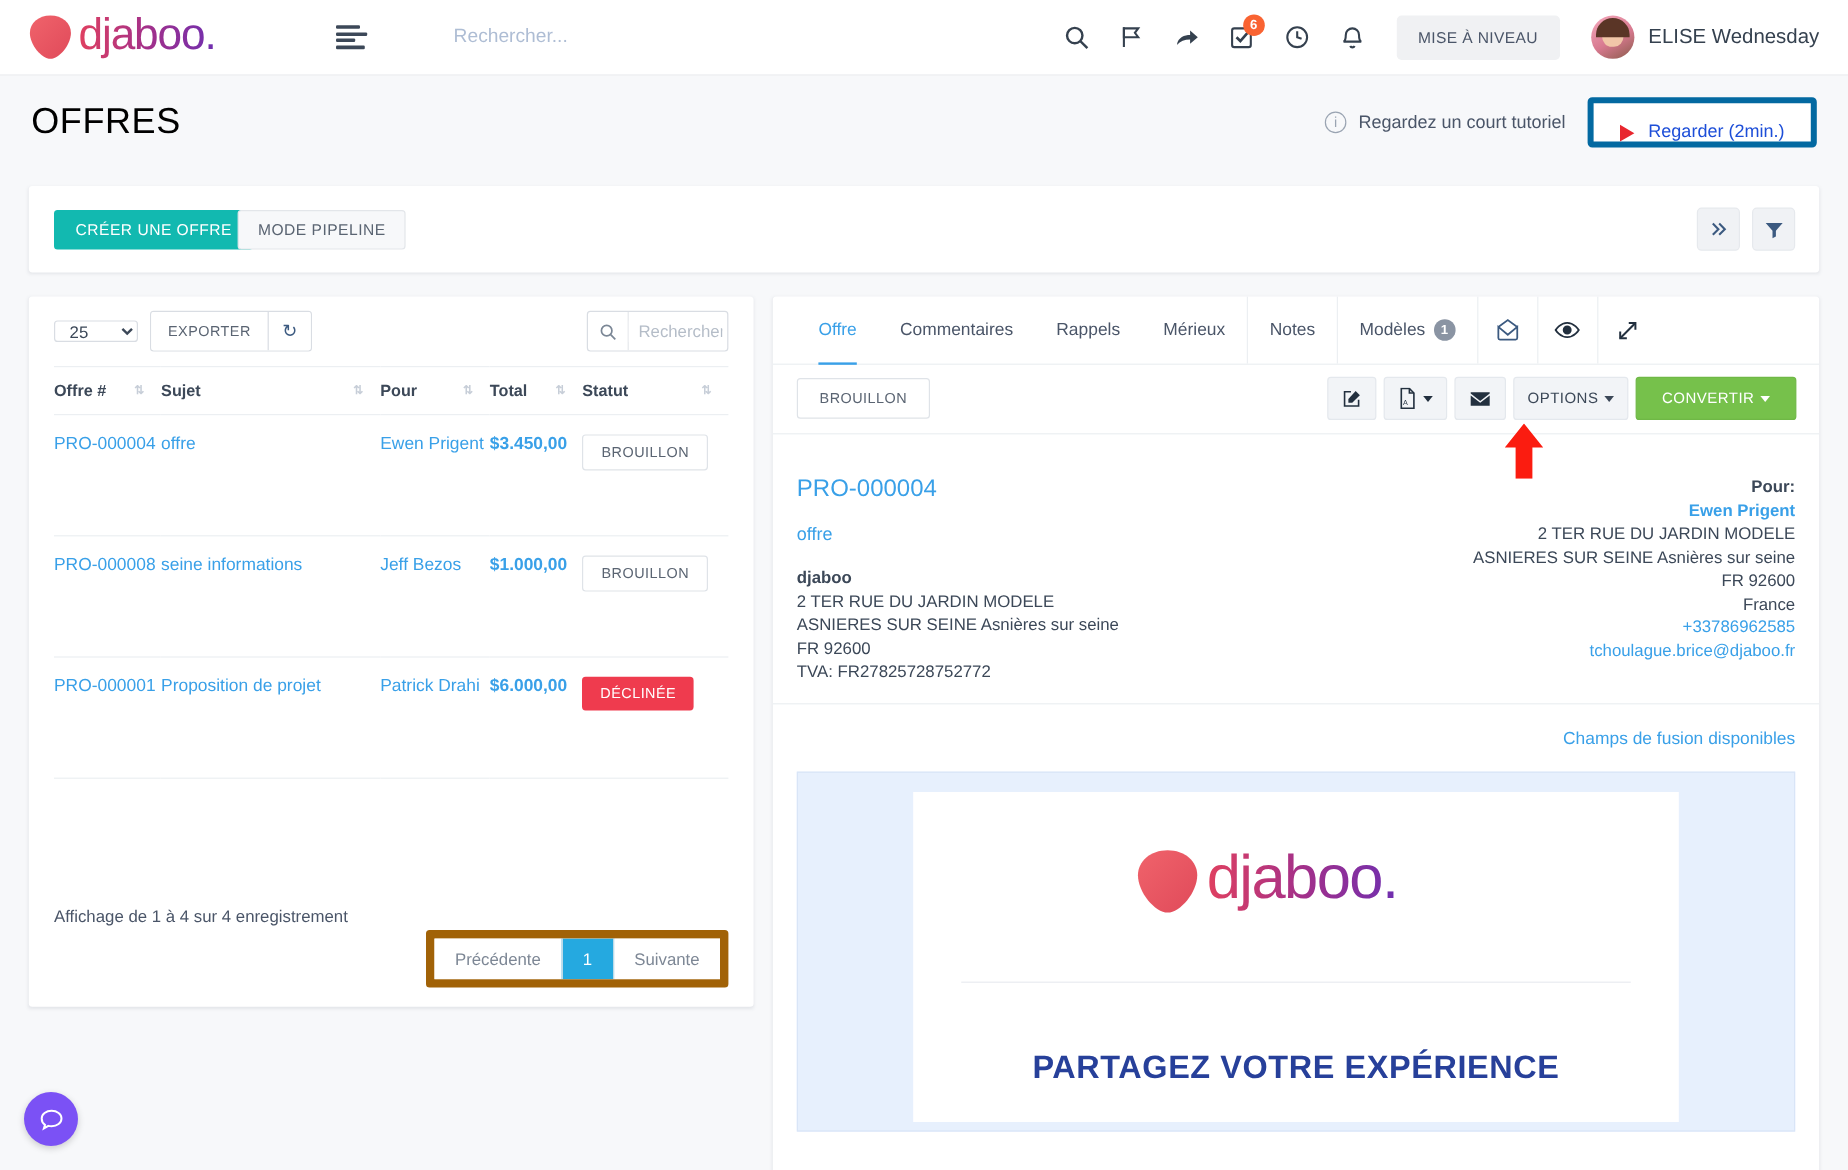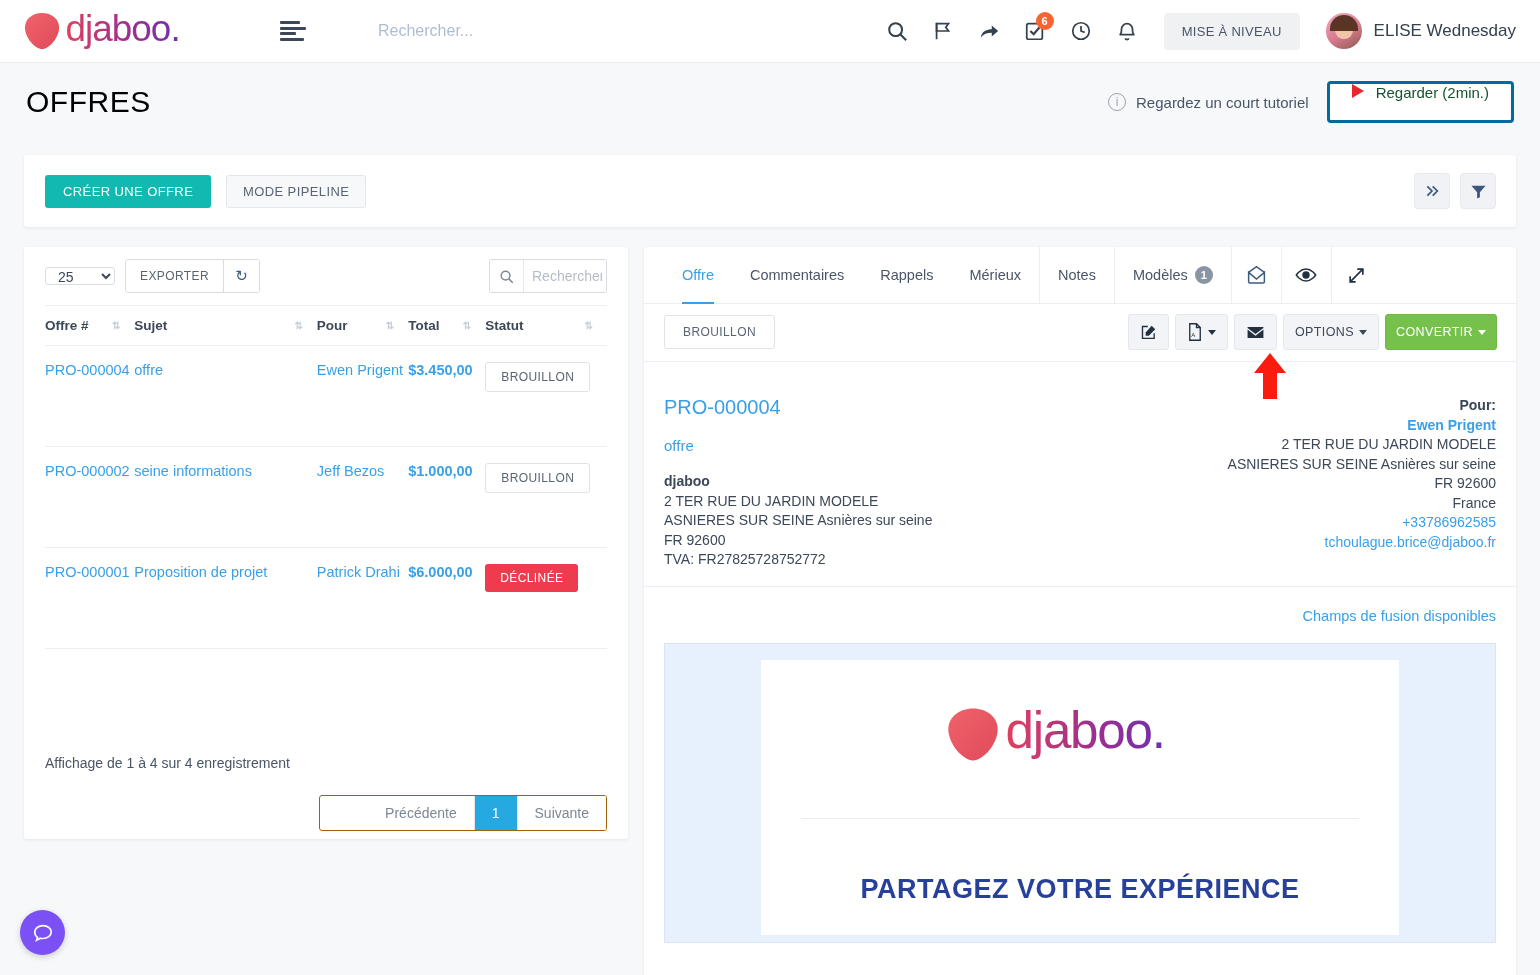--- a/index.html
+++ b/index.html
@@ -93,23 +93,23 @@
     display: flex; align-items: center;
   }
   .tut-info {
     width: 18px; height: 18px; border-radius: 50%;
     border: 1px solid #9aa4b2; color: #9aa4b2;
     font-size: 12px; display:flex; align-items:center; justify-content:center;
     margin-right: 10px;
   }
   .tut-text { font-size: 15px; color: #4a5568; margin-right: 18px; }
   .watch-btn {
-    background: #fff; border: 3px solid #0369a1; border-radius: 4px;
-    height: 42px; padding: 0 22px; display: flex; align-items: flex-start;
-    font-size: 15px; color: #14532d; cursor: pointer; gap: 12px;
+    background: #fff; border: 5px solid #0369a1; border-radius: 4px;
+    height: 42px; padding: 0 22px; display: flex; align-items: flex-end;
+    font-size: 15px; color: #1d4ed8; cursor: pointer; gap: 12px;
     font-family: "Liberation Sans", sans-serif;
   }
   .play-tri {
     width: 0; height: 0;
     border-left: 12px solid #e8262e;
     border-top: 7px solid transparent;
     border-bottom: 7px solid transparent;
   }
 
   
@@ -119,21 +119,21 @@
     background: #fff; border-radius: 3px;
     box-shadow: 0 1px 3px rgba(60,72,88,.10);
   }
   .btn-create {
     position: absolute; left: 21px; top: 20px;
     background: #12b9b0; color: #fff; border: none; border-radius: 3px;
     height: 33px; padding: 0 18px; font-size: 13px; letter-spacing: .4px;
     cursor: pointer; font-family: "Liberation Sans", sans-serif;
   }
   .btn-pipeline {
-    position: absolute; left: 202px; top: 20px;
+    position: absolute; left: 174px; top: 20px;
     background: #f7f8fa; color: #5a6472; border: 1px solid #e3e6ea; border-radius: 3px;
     height: 33px; padding: 0 16px; font-size: 13px; letter-spacing: .4px;
     cursor: pointer; font-family: "Liberation Sans", sans-serif;
   }
   .sq-btn {
     position: absolute; top: 18px;
     width: 36px; height: 36px; border-radius: 4px;
     background: #f0f2f5; border: 1px solid #e6e9ed;
     display:flex; align-items:center; justify-content:center;
     cursor: pointer; color: #3c5a80;
@@ -207,22 +207,22 @@
   }
   .st-draft { background: #fff; border: 1px solid #dfe3e8; color: #5a6472; }
   .st-sent { background: #25a9e0; color: #fff; }
   .st-declined { background: #ef3b4e; color: #fff; }
 
   .list-footer-text {
     position: absolute; left: 21px; top: 508px;
     font-size: 14px; color: #4a5568;
   }
   .pager {
-    position: absolute; right: 21px; top: 548px;
-    display: flex; border: 1px solid #a16207; border-radius: 3px; overflow: hidden; padding-left: 48px;
+    position: absolute; right: 21px; top: 528px;
+    display: flex; border: 7px solid #a16207; border-radius: 3px; overflow: hidden;
   }
   .pager div { padding: 9px 17px; font-size: 14px; color: #7d8795; background: #fff; cursor: pointer; }
   .pager div.active { background: #25a9e0; color: #fff; border-left: 1px solid #e2e6ea; border-right: 1px solid #e2e6ea; }
 
   
   .detail-card {
     position: absolute; left: 644px; top: 247px;
     width: 872px; height: 860px;
     background: #fff; border-radius: 3px;
     box-shadow: 0 1px 3px rgba(60,72,88,.10);
@@ -259,21 +259,21 @@
   }
   .act-btns { position: absolute; right: 19px; top: 10px; display: flex; gap: 6px; }
   .act-btn {
     background: #f2f4f7; border: 1px solid #e4e8ed; border-radius: 3px;
     height: 36px; min-width: 40px; padding: 0 11px;
     display: flex; align-items: center; justify-content: center; gap: 5px;
     font-size: 12.5px; letter-spacing: .4px; color: #3c4858; cursor: pointer;
     font-family: "Liberation Sans", sans-serif;
   }
   .act-btn.dark-ic { color: #23303f; }
-  .act-btn.convert { background: #76c14b; border-color: #6fb846; color: #fff; padding: 0 10px; }
+  .act-btn.convert { background: #76c14b; border-color: #6fb846; color: #fff; padding: 0 21px; }
   .caret { width:0;height:0;border-left:4px solid transparent;border-right:4px solid transparent;border-top:5px solid currentColor; }
 
   .arrow-anno {
     position: absolute; left: 1252px; top: 353px; width: 36px; height: 46px; z-index: 40;
   }
 
   .doc-top { position: relative; padding: 34px 20px 0 20px; min-height: 210px; }
   .doc-id { font-size: 20px; color: #39a0e8; margin: 0 0 18px 0; }
   .doc-sub { font-size: 15px; color: #39a0e8; margin-bottom: 18px; }
   .doc-from { font-size: 14px; color: #3c4858; line-height: 19.5px; }
@@ -462,21 +462,21 @@
     </thead>
     <tbody>
       <tr>
         <td class="c-num"><a>PRO-000004</a></td>
         <td class="c-sub"><a>offre</a></td>
         <td class="c-pour"><a>Ewen Prigent</a></td>
         <td class="c-tot total">$3.450,00</td>
         <td class="c-stat"><span class="status-pill st-draft">BROUILLON</span></td>
       </tr>
       <tr>
-        <td class="c-num"><a>PRO-000002</a></td>
+        <td class="c-num"><a>PRO-000008</a></td>
         <td class="c-sub"><a>seine informations</a></td>
         <td class="c-pour"><a>Jeff Bezos</a></td>
         <td class="c-tot total">$1.000,00</td>
         <td class="c-stat"><span class="status-pill st-draft">BROUILLON</span></td>
       </tr>
       <tr>
         <td class="c-num"><a>PRO-000001</a></td>
         <td class="c-sub"><a>Proposition de projet</a></td>
         <td class="c-pour"><a>Patrick Drahi</a></td>
         <td class="c-tot total">$6.000,00</td>

